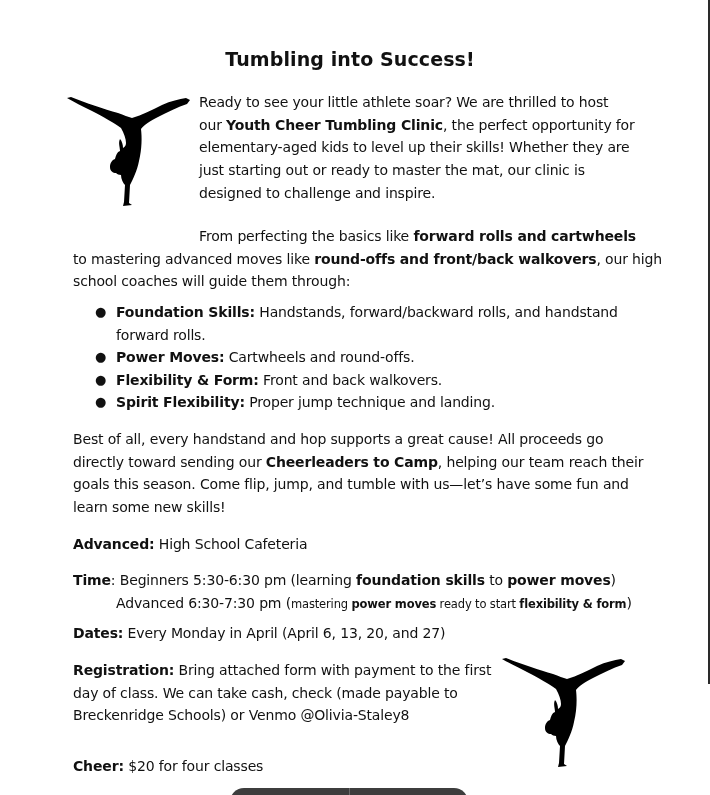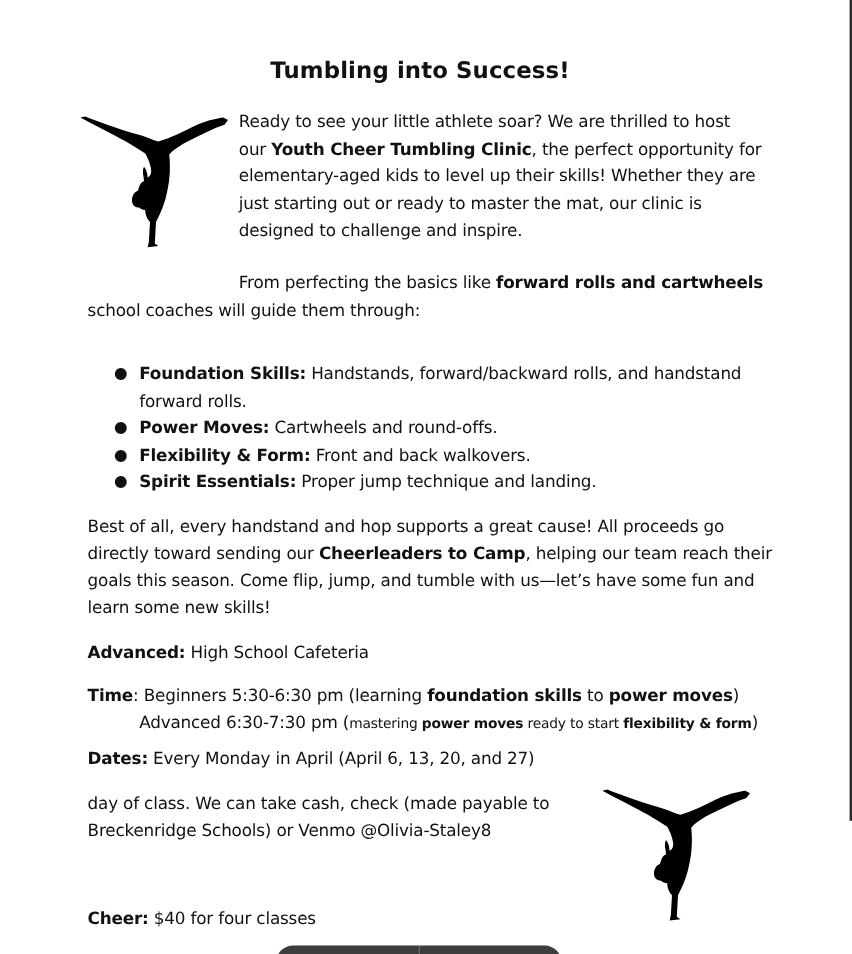--- a/index.html
+++ b/index.html
@@ -124,40 +124,41 @@
   <div class="text intro">
     <div>Ready to see your little athlete soar? We are thrilled to host</div>
     <div><span>our </span><b>Youth Cheer Tumbling Clinic</b><span>, the perfect opportunity for</span></div>
     <div>elementary-aged kids to level up their skills! Whether they are</div>
     <div>just starting out or ready to master the mat, our clinic is</div>
     <div>designed to challenge and inspire.</div>
   </div>
 
   <div class="text para2">
     <div><span class="indent"></span><span>From perfecting the basics like </span><b>forward rolls and cartwheels</b></div>
+    <div><span>to mastering advanced moves like </span><b>round-offs and front/back walkovers</b><span>, our high</span></div>
     <div>school coaches will guide them through:</div>
   </div>
 
   <ul class="skills">
     <li>
       <span class="bullet">●</span>
       <b>Foundation Skills:</b><span> Handstands, forward/backward rolls, and handstand</span><br>
       <span>forward rolls.</span>
     </li>
     <li>
       <span class="bullet">●</span>
       <b>Power Moves:</b><span> Cartwheels and round-offs.</span>
     </li>
     <li>
       <span class="bullet">●</span>
       <b>Flexibility &amp; Form:</b><span> Front and back walkovers.</span>
     </li>
     <li>
       <span class="bullet">●</span>
-      <b>Spirit Essentials:</b><span> Proper jump technique and landing.</span>
+      <b>Spirit Flexibility:</b><span> Proper jump technique and landing.</span>
     </li>
   </ul>
 
   <div class="text cause">
     <div>Best of all, every handstand and hop supports a great cause! All proceeds go</div>
     <div><span>directly toward sending our </span><b>Cheerleaders to Camp</b><span>, helping our team reach their</span></div>
     <div>goals this season. Come flip, jump, and tumble with us—let’s have some fun and</div>
     <div>learn some new skills!</div>
   </div>
 
@@ -168,26 +169,27 @@
   <div class="text time">
     <div><b>Time</b><span>: Beginners 5:30-6:30 pm (learning </span><b>foundation skills</b><span> to </span><b>power moves</b><span>)</span></div>
     <div><span class="line2"><span>Advanced 6:30-7:30 pm (</span><span class="small">mastering </span><b class="small">power moves</b><span class="small"> ready to start </span><b class="small">flexibility &amp; form</b><span>)</span></span></div>
   </div>
 
   <div class="text dates">
     <b>Dates:</b><span> Every Monday in April (April 6, 13, 20, and 27)</span>
   </div>
 
   <div class="text registration">
+    <div><b>Registration:</b><span> Bring attached form with payment to the first</span></div>
     <div>day of class.  We can take cash, check (made payable to</div>
     <div>Breckenridge Schools) or Venmo @Olivia-Staley8</div>
   </div>
 
   <div class="text cost">
-    <b>Cheer:</b><span> $40 for four classes</span>
+    <b>Cheer:</b><span> $20 for four classes</span>
   </div>
 
   <div class="figure" style="left:501px; top:656px;">
     <svg width="126" height="112" viewBox="0 0 126 112">
       <path fill="#000" d="
         M1,3 L5,2 C20,8 38,14 52,18 C58,20 62,22 66,23
         C76,20 86,15 96,10 C105,6 113,4 120,3 L124,5 L121,9
         C112,12 102,17 92,22 C84,26 78,30 75,34
         C76,42 76,54 73,66 C71,76 67,84 64,90
         L63,108 L66,110 L57,111 L58,107 L59,90

